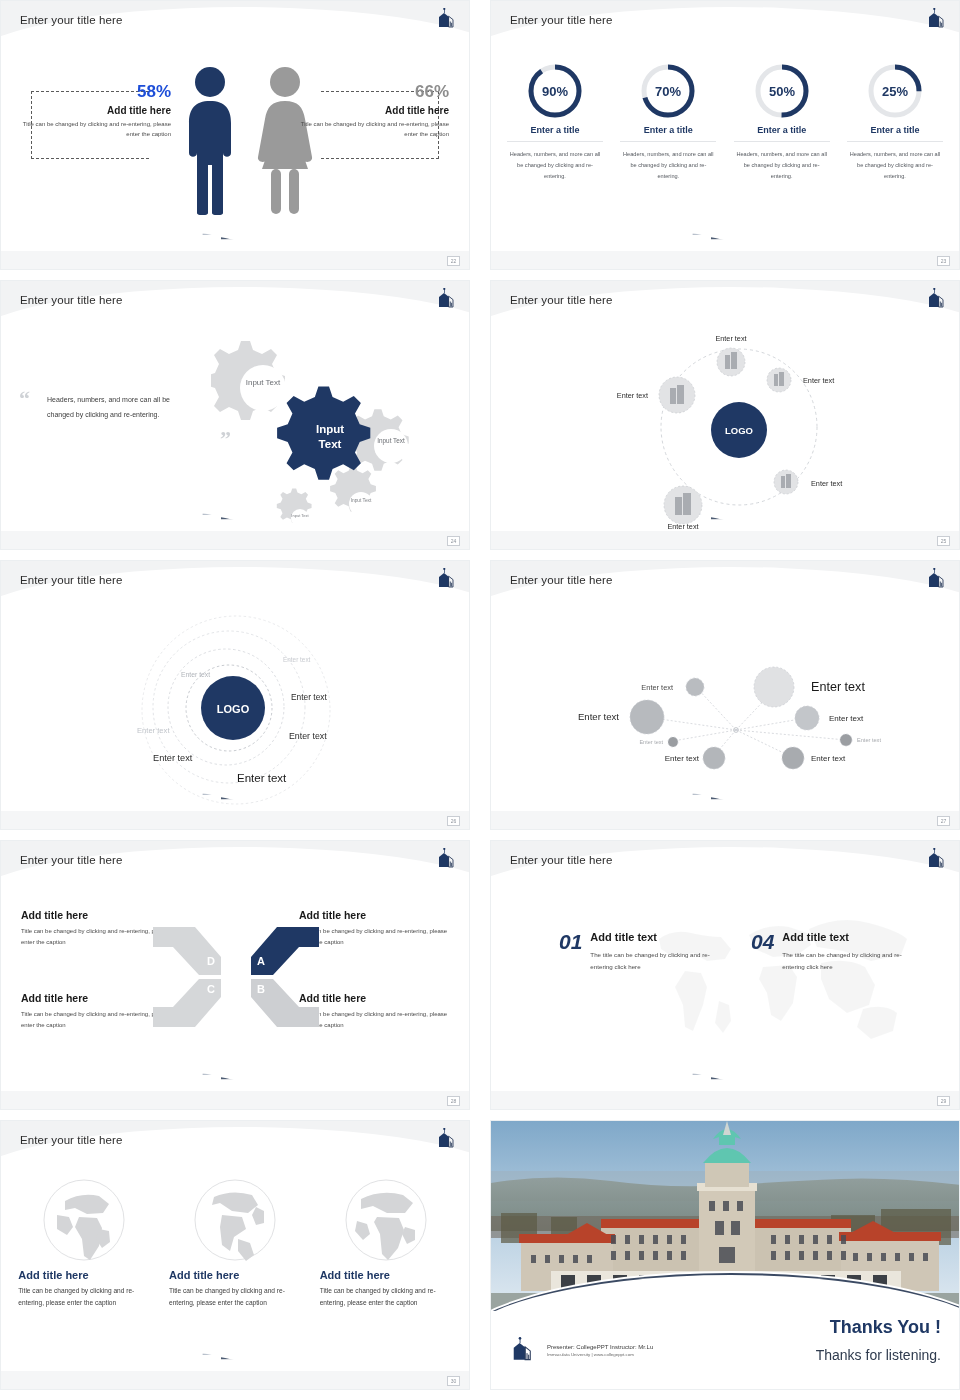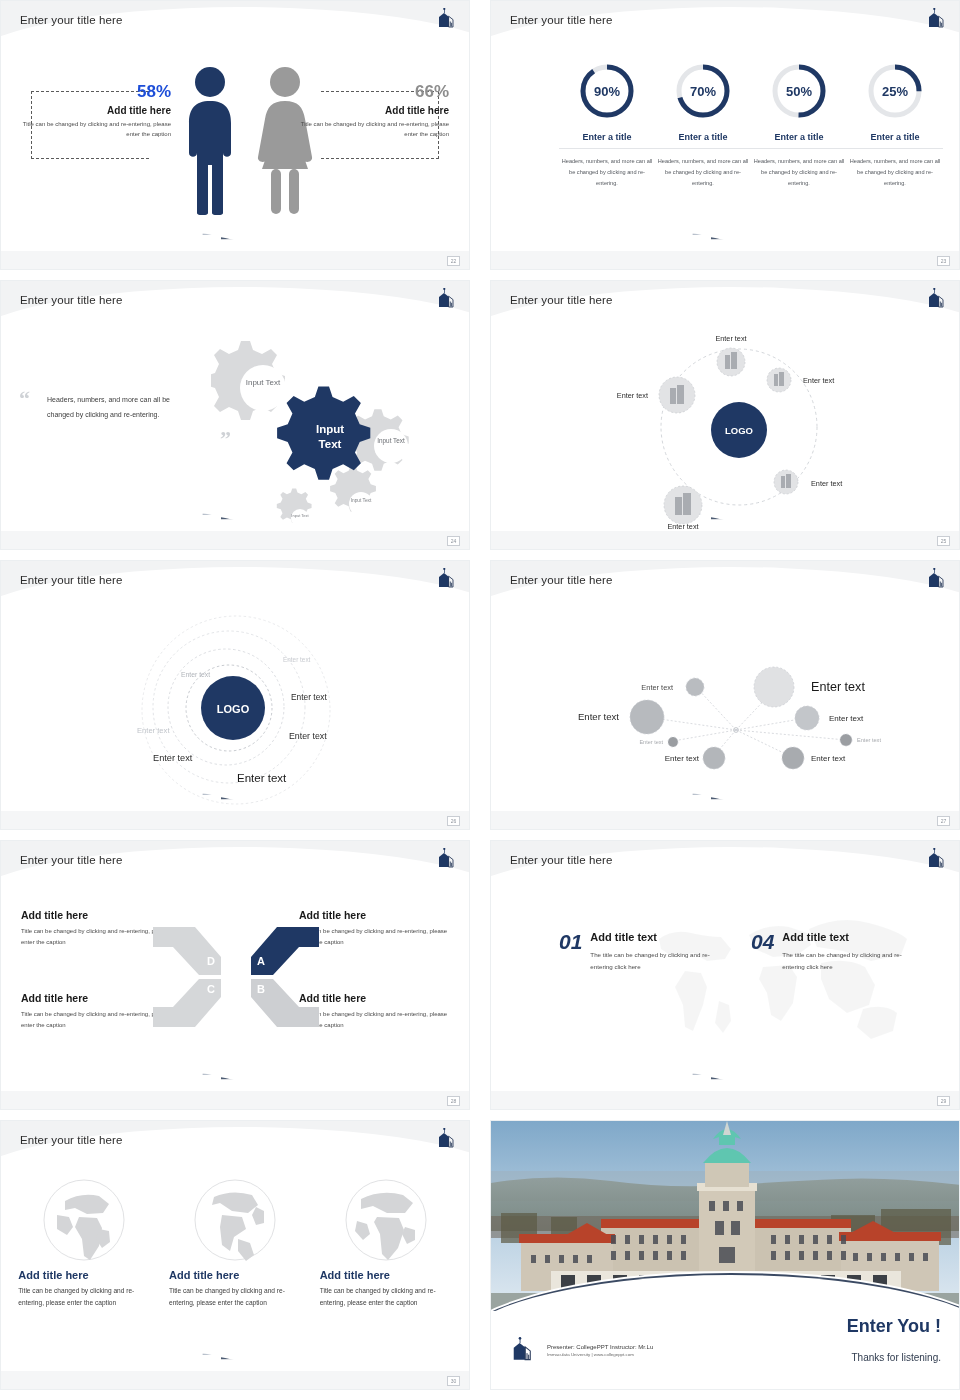--- a/index.html
+++ b/index.html
@@ -100,23 +100,23 @@
   .s1-pct { font-size: 17px; font-weight: bold; line-height: 1.1; }
   .s1-pct.blue { color:#1d4ed8; }
   .s1-pct.gray { color:#8d8d8d; }
   .s1-h { font-size: 10px; font-weight: bold; color:#1a1a1a; margin-top:3px; }
   .s1-p { font-size: 6px; color:#4c4c4c; line-height:1.65; margin-top:4px; }
   .fig { position:absolute; top: 18px; }
   .fig.m { left: 180px; }
   .fig.f { left: 253px; }
 
   
-  .s2-row { display:flex; justify-content:flex-end; padding: 14px 16px 0; }
+  .s2-row { display:flex; justify-content:space-between; padding: 14px 16px 0; }
   .s2-item { width: 96px; text-align:center; }
-  .s2-title { font-size: 9px; font-weight:bold; color:#1f3864; margin-top:7px;
+  .s2-title { font-size: 9px; font-weight:bold; color:#1f3864; 
     padding-bottom: 6px; border-bottom:1px solid #e3e5e8; }
   .s2-desc { font-size:5.6px; color:#55595f; line-height:2.0; margin-top:7px; }
 
   
   .quote { position:absolute; left:46px; top:66px; width:150px; }
   .quote .q { font-size:22px; color:#cfd2d6; font-weight:bold; line-height:.7; font-family:"Liberation Serif",serif;}
   .q-open { position:absolute; left:-28px; top:-2px; }
   .q-close { position:absolute; right:-34px; bottom:-24px; }
   .quote p { font-size:7px; color:#3c3c3c; line-height:2.1; }
   .gearbox { position:absolute; left: 210px; top: 6px; }
@@ -141,21 +141,21 @@
   
   .s10 { position:relative; width:470px; height:270px; background:#fff; overflow:hidden; border:1px solid #eceff1;}
   .s10-photo { position:absolute; left:0; top:0; width:470px; height:190px; overflow:hidden; }
   .s10-mask { position:absolute; left:-40px; bottom:-120px; width:560px; height:160px;
      border-radius:50%; background:#ffffff; }
   .s10-edge { position:absolute; left:-40px; bottom:-122px; width:560px; height:160px;
      border-radius:50%; border-top:2px solid #3b4a63; }
   .s10-foot { position:absolute; left:0; bottom:0; width:100%; height:80px; }
   .thanks { position:absolute; right:18px; bottom:26px; text-align:right; }
   .thanks h2 { font-size:18px; font-weight:bold; color:#1f3864; line-height:1.1; }
-  .thanks p { font-size:10px; color:#2f3b4e; margin-top:15px; }
+  .thanks p { font-size:14px; color:#2f3b4e; margin-top:9px; }
   .s10-credit { position:absolute; left:56px; bottom:32px; }
   .s10-credit .l1 { font-size:6px; color:#3a3a3a; }
   .s10-credit .l2 { font-size:4.4px; color:#6a6a6a; margin-top:2px; }
   .s10-logo { position:absolute; left:18px; bottom:28px; }
 </style>
 </head>
 <body>
 
 <div class="grid">
 
@@ -783,19 +783,19 @@
       <circle cx="9.3" cy="1" r="1.1" fill="#1f3864"></circle>
       <path d="M13.6 19 L13.6 8.2 L18 11.6 L18 19 Z" fill="none" stroke="#2b3c5c" stroke-width="0.9"></path>
       <rect x="14.8" y="13.5" width="0.9" height="5" fill="#2b3c5c"></rect>
       <rect x="16.2" y="14.8" width="0.9" height="3.7" fill="#2b3c5c"></rect>
     </svg>
     <div class="s10-credit">
       <div class="l1">Presenter: CollegePPT   Instructor: Mr.Lu</div>
       <div class="l2">Immaculata University  |  www.collegeppt.com</div>
     </div>
     <div class="thanks">
-      <h2>Enter You !</h2>
+      <h2>Thanks You !</h2>
       <p>Thanks for listening.</p>
     </div>
   </div>
 </div>
 
 </div>
 
 </body></html>

